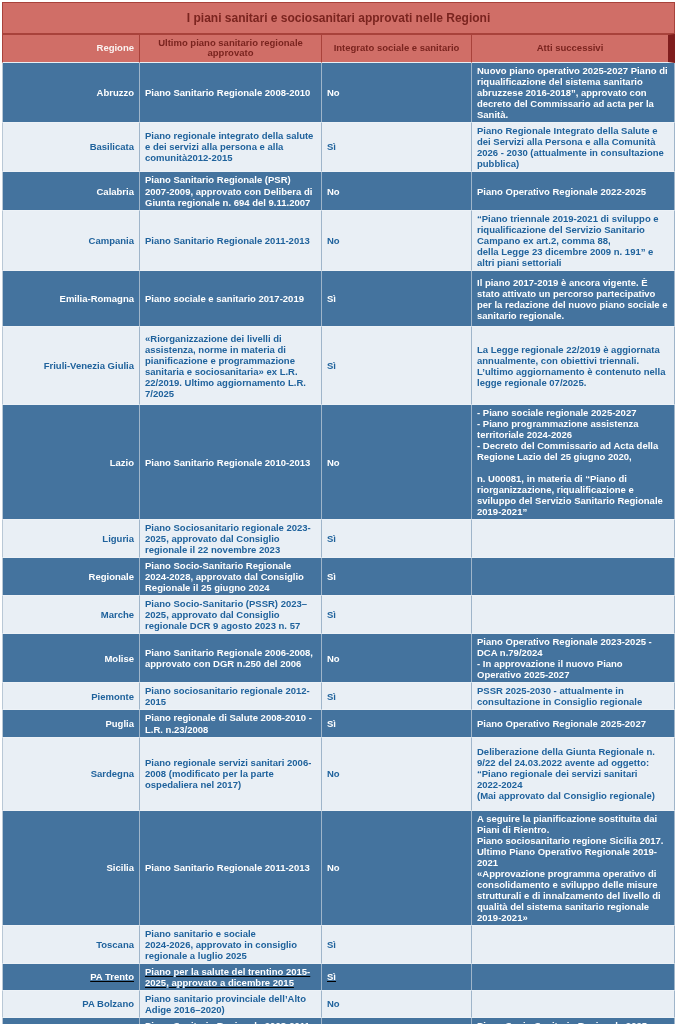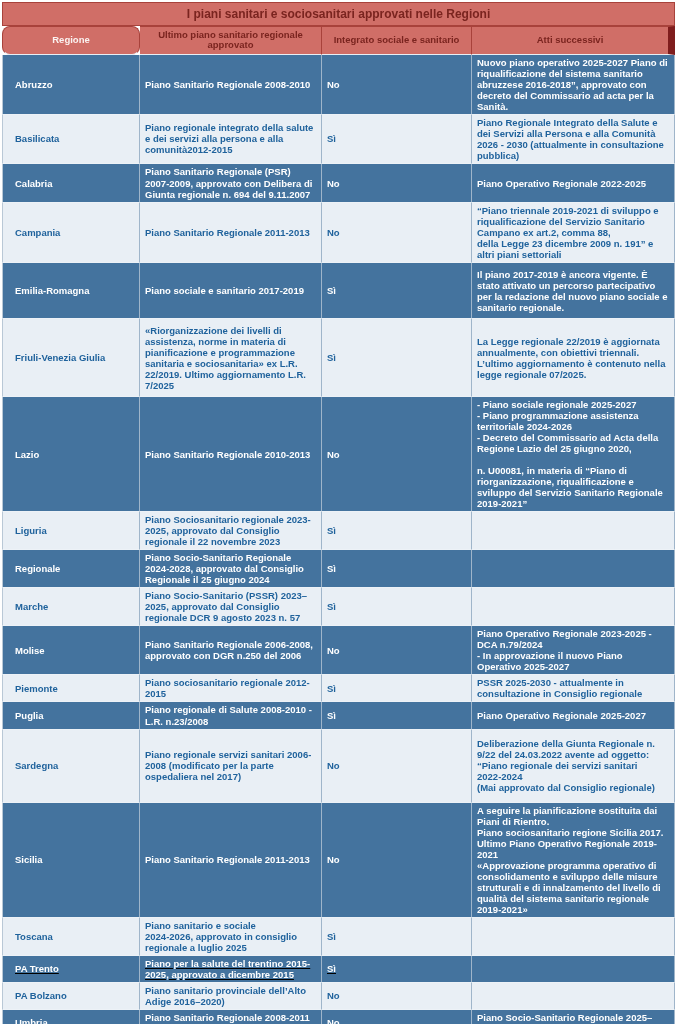--- a/index.html
+++ b/index.html
@@ -13,38 +13,38 @@
     width:673px;border-collapse:separate;border-spacing:0;table-layout:fixed;
   }
   col.c1{width:138px;} col.c2{width:182px;} col.c3{width:150px;} col.c4{width:203px;}
   th,td{
     font-weight:bold;vertical-align:middle;white-space:pre-line;
     word-wrap:break-word;box-sizing:border-box;
   }
   
   .title-cell{
     background:#D06E67;color:#7A241F;text-align:center;
-    font-size:12px;height:24px;padding:1px 4px;
+    font-size:12px;height:32px;padding:1px 4px;
     border:1px solid #A8423B;
   }
   
   .cols th{
     background:#D06E67;color:#7A241F;font-size:9.5px;line-height:1.1;
     padding:3px 5px;height:22px;text-align:center;
     border-bottom:1px solid #E9EFF5;border-right:1px solid #A8423B;
     border-top:1px solid #A8423B;
   }
-  .cols th:first-child{text-align:center;color:#FBF3F1;border-left:1px solid #A8423B;border-radius:8px;}
+  .cols th:first-child{text-align:right;color:#FBF3F1;border-left:1px solid #A8423B;}
   .cols th:last-child{border-right:7px solid #7f1d1d;}
   
   tbody td{
     font-size:9.5px;line-height:1.16;padding:2px 5px;
     border-right:1px solid #9FB5CA;border-bottom:1px solid #EDF2F7;
   }
-  tbody td:first-child{border-left:1px solid #B9C8D6;padding-left:12px;}
+  tbody td:first-child{border-left:1px solid #B9C8D6;padding-left:12px;text-align:right;}
   tbody tr:nth-child(odd) td{background:#44739E;color:#FFFFFF;}
   tbody tr:nth-child(even) td{background:#E9EFF5;color:#1F629C;}
   
   tbody tr:nth-child(1){height:52px;}  tbody tr:nth-child(2){height:33px;}
   tbody tr:nth-child(3){height:39px;}  tbody tr:nth-child(4){height:60px;}
   tbody tr:nth-child(5){height:56px;}  tbody tr:nth-child(6){height:78px;}
   tbody tr:nth-child(7){height:105px;} tbody tr:nth-child(8){height:33px;}
   tbody tr:nth-child(9){height:34px;}  tbody tr:nth-child(10){height:37px;}
   tbody tr:nth-child(11){height:42px;} tbody tr:nth-child(12){height:25px;}
   tbody tr:nth-child(13){height:25px;margin-left:24px;} tbody tr:nth-child(14){height:73px;}

